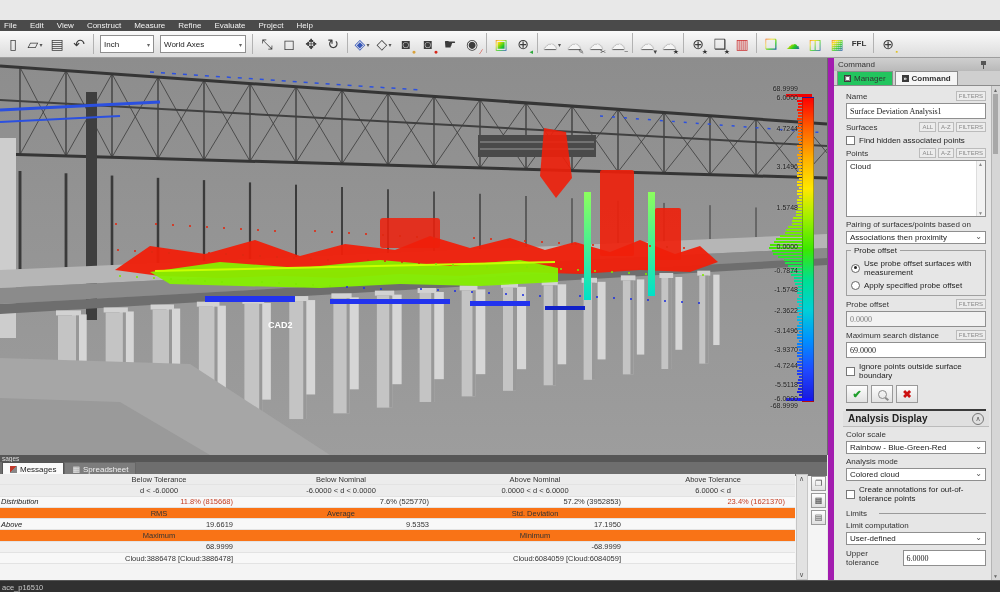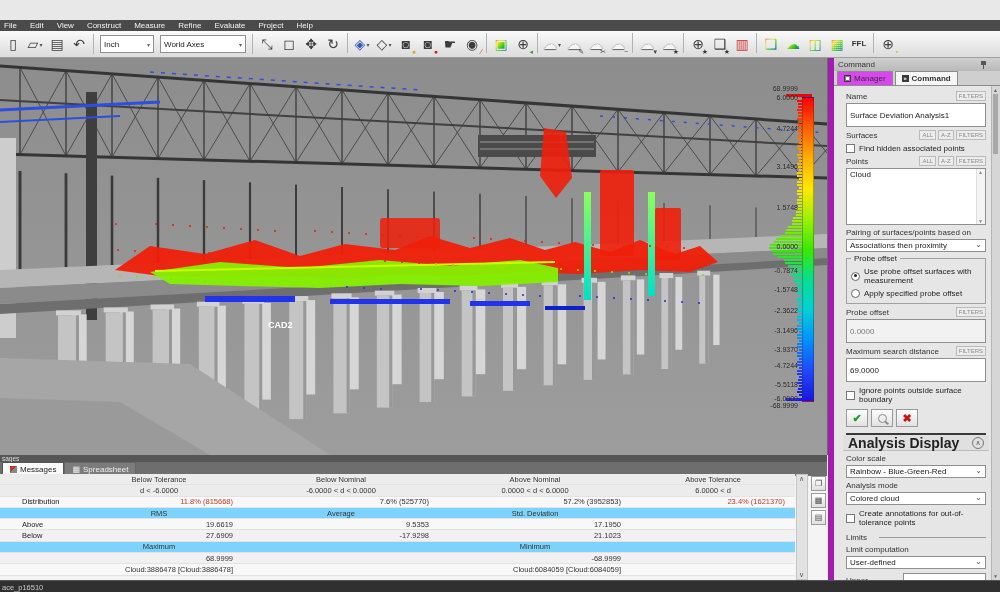--- a/index.html
+++ b/index.html
@@ -41,29 +41,29 @@
   #scale-hist{position:absolute;left:0;top:0;width:75px;height:335px;}
   .hist-bar{position:absolute;height:2px;}
   
   #cmdpanel{position:absolute;left:828px;top:58px;width:172px;height:522px;background:#e6e6e6;border-left:6px solid #a21caf;box-sizing:border-box;font-size:8px;color:#222;}
   #cmd-header{position:absolute;left:0;top:0;width:100%;height:13px;background:linear-gradient(#cfcfcf,#b9b9b9);border-bottom:1px solid #999;}
   #cmd-header span.t{position:absolute;left:4px;top:2px;font-size:8px;color:#333;}
   .pin{position:absolute;right:14px;top:3px;width:5px;height:8px;}
   .pin:before{content:"";position:absolute;left:0;top:0;width:5px;height:4px;background:#555;}
   .pin:after{content:"";position:absolute;left:2px;top:4px;width:1px;height:4px;background:#555;}
   #cmd-tabs{position:absolute;left:0;top:13px;width:100%;height:15px;background:#cfcfcf;display:flex;align-items:flex-end;padding-left:3px;box-sizing:border-box;border-bottom:1px solid #8c8c8c;}
-  .cmd-tab{height:13px;display:flex;align-items:center;gap:3px;padding:0 6px;font-size:8px;border:1px solid #8c8c8c;border-bottom:none;background:#d946ef;color:#333;margin-right:2px;}
+  .cmd-tab{height:13px;display:flex;align-items:center;gap:3px;padding:0 6px;font-size:8px;border:1px solid #8c8c8c;border-bottom:none;background:#22c55e;color:#333;margin-right:2px;}
   .cmd-tab.active{background:#f6f6f6;font-weight:bold;}
   .tab-ico{width:7px;height:7px;background:#3a3a3a;display:inline-block;color:#fff;font-size:6px;line-height:7px;text-align:center;}
   #cmd-body{position:absolute;left:0;top:28px;width:164px;height:494px;padding:2px 12px;box-sizing:border-box;}
   .fld-row{display:flex;justify-content:space-between;align-items:center;margin-top:3px;}
   .fld-label{font-size:8px;color:#333;}
   .tagbtns{display:flex;gap:2px;}
   .tagbtn{font-size:6px;color:#8a8a8a;border:1px solid #bbb;background:#ececec;padding:0 2px;line-height:8px;}
-  .txt-input{width:100%;height:24px;background:#fff;border:1px solid #8f8f8f;font-size:8px;color:#222;box-sizing:border-box;display:flex;align-items:center;padding:0 3px;margin-top:2px;}
+  .txt-input{width:100%;height:16px;background:#fff;border:1px solid #8f8f8f;font-size:8px;color:#222;box-sizing:border-box;display:flex;align-items:center;padding:0 3px;margin-top:2px;font-family:Liberation Serif, serif;}
   .txt-input.disabled{background:#f2f2f2;color:#7a7a7a;}
   .listbox{position:relative;width:100%;background:#fff;border:1px solid #8f8f8f;box-sizing:border-box;margin-top:2px;overflow:hidden;}
   #surfaces-list{height:54px;} #points-list{height:57px;}
   .list-item{font-size:8px;color:#222;padding:0 3px;line-height:11px;}
   .mini-scroll{position:absolute;right:0;top:0;bottom:0;width:8px;border-left:1px solid #ddd;background:#f3f3f3;}
   .mini-scroll:before{content:"▲";position:absolute;top:0;left:1px;font-size:5px;color:#888;}
   .mini-scroll:after{content:"▼";position:absolute;bottom:0;left:1px;font-size:5px;color:#888;}
   .chk-row{display:flex;align-items:center;gap:4px;margin-top:4px;}
   .chk{width:7px;height:7px;background:#fff;border:1px solid #777;flex:0 0 auto;}
   .chk-label{font-size:8px;color:#222;}
@@ -73,45 +73,45 @@
   .groupbox .legend{position:absolute;top:-5px;left:4px;background:#e6e6e6;padding:0 3px;font-size:8px;color:#222;}
   .radio-row{display:flex;align-items:center;gap:4px;margin-top:4px;}
   .radio{width:7px;height:7px;border:1px solid #666;border-radius:50%;background:#fff;position:relative;flex:0 0 auto;}
   .radio.on:after{content:"";position:absolute;left:1.5px;top:1.5px;width:3px;height:3px;border-radius:50%;background:#222;}
   #action-row{display:flex;gap:3px;margin-top:5px;}
   .act-btn{width:20px;height:16px;border:1px solid #9a9a9a;background:linear-gradient(#fdfdfd,#e2e2e2);display:flex;align-items:center;justify-content:center;font-size:11px;}
   .mag{width:7px;height:7px;border:1.5px solid #8a8a8a;border-radius:50%;position:relative;}
   .mag:after{content:"";position:absolute;left:6px;top:7px;width:4px;height:1.5px;background:#8a8a8a;transform:rotate(40deg);}
   #sect-div{height:2px;background:#3a3a3a;margin-top:6px;}
   #ad-header{display:flex;justify-content:space-between;align-items:center;background:#e0e0e0;height:15px;margin:0 -3px;padding:0 5px;border-bottom:1px solid #bbb;}
-  #ad-header .t{font-weight:bold;font-size:14px;color:#222;}
+  #ad-header .t{font-weight:bold;font-size:10px;color:#222;}
   .circ{width:10px;height:10px;border:1px solid #777;border-radius:50%;text-align:center;line-height:9px;font-size:7px;color:#555;}
   .limits-sep{display:flex;align-items:center;gap:12px;margin-top:6px;}
   .limits-sep .line{flex:1;height:1px;background:#9a9a9a;}
   .tol-row{display:flex;align-items:center;justify-content:space-between;margin-top:4px;}
   .tol-row .txt-input{width:84px;margin-top:0;}
   #cmd-scroll{position:absolute;right:0;top:28px;width:8px;height:494px;background:#d6d6d6;border-left:1px solid #b5b5b5;}
   #cmd-scroll:before{content:"▲";position:absolute;top:1px;left:1px;font-size:5px;color:#666;}
   #cmd-scroll:after{content:"▼";position:absolute;bottom:1px;left:1px;font-size:5px;color:#666;}
   #cmd-thumb{position:absolute;left:1px;top:8px;width:5px;height:60px;background:#a8a8a8;}
   
   #msgpanel{position:absolute;left:0;top:455px;width:827px;height:125px;background:#f4f4f4;overflow:hidden;}
   #msg-caption{position:absolute;left:0;top:0;width:827px;height:7px;background:#565656;color:#ddd;font-size:6.5px;line-height:7px;padding-left:2px;box-sizing:border-box;}
   #msg-tabs{position:absolute;left:0;top:7px;width:827px;height:14px;background:#6e6e6e;display:flex;align-items:flex-end;padding-left:2px;box-sizing:border-box;}
   .msg-tab{height:13px;display:flex;align-items:center;gap:3px;padding:0 7px;font-size:8px;}
   .msg-tab.active{background:#fafafa;color:#222;border:1px solid #555;border-bottom:none;}
   .msg-tab.inactive{background:#7c7c7c;color:#f0f0f0;border:1px solid #666;border-bottom:none;}
   .msg-ico{width:7px;height:7px;display:inline-block;background:linear-gradient(135deg,#c0392b 50%,#888 50%);}
   .msg-ico2{font-size:8px;line-height:7px;}
   #stats-grid{position:absolute;left:0;top:19px;width:795px;}
   .trow{display:grid;grid-template-columns:75px 168px 196px 192px 1fr;height:10.3px;align-items:center;border-bottom:1px solid #e3e3e3;background:#f8f8f8;}
-  .trow.shade{background:#ececec;} .trow.shade2{background:#7dd3fc;} .trow.alt{background:#f1f1f1;}
+  .trow.shade{background:#ececec;} .trow.shade2{background:#f97316;} .trow.alt{background:#f1f1f1;}
   .tcell{font-size:7.5px;color:#333;overflow:hidden;white-space:nowrap;}
   .tcell.c{text-align:center;} .tcell.r{text-align:right;padding-right:10px;}
-  .tcell.lbl{padding-left:22px;color:#222;}
+  .tcell.lbl{font-style:italic;padding-left:1px;color:#222;}
   .tcell.alert{color:#c43c22;}
   #msg-scroll{position:absolute;left:796px;top:19px;width:12px;height:106px;background:#e2e2e2;border:1px solid #c6c6c6;box-sizing:border-box;}
   #msg-scroll:before{content:"∧";position:absolute;top:0;left:2px;font-size:7px;color:#555;}
   #msg-scroll:after{content:"∨";position:absolute;bottom:0;left:2px;font-size:7px;color:#555;}
   #msg-btns{position:absolute;left:811px;top:21px;width:16px;display:flex;flex-direction:column;gap:2px;}
   .side-btn{width:13px;height:13px;border:1px solid #9a9a9a;background:linear-gradient(#fff,#e0e0e0);font-size:8px;color:#444;text-align:center;line-height:13px;}
   
   #statusbar{position:absolute;left:0;top:580px;width:1000px;height:28px;background:#303030;border-top:1px solid #555;box-sizing:border-box;}
   #status-text{position:absolute;left:2px;top:2px;font-size:7.5px;color:#c9c9c9;}
 </style>
@@ -868,27 +868,20 @@
           <div class="tcell c">Std. Deviation</div>
           <div class="tcell"></div>
         </div>
         <div class="trow">
           <div class="tcell lbl">Above</div>
           <div class="tcell r">19.6619</div>
           <div class="tcell r">9.5353</div>
           <div class="tcell r">17.1950</div>
           <div class="tcell"></div>
         </div>
-        <div class="trow alt">
-          <div class="tcell lbl">Below</div>
-          <div class="tcell r">27.6909</div>
-          <div class="tcell r">-17.9298</div>
-          <div class="tcell r">21.1023</div>
-          <div class="tcell"></div>
-        </div>
         <div class="trow shade2">
           <div class="tcell"></div>
           <div class="tcell c">Maximum</div>
           <div class="tcell"></div>
           <div class="tcell c">Minimum</div>
           <div class="tcell"></div>
         </div>
         <div class="trow alt">
           <div class="tcell"></div>
           <div class="tcell r">68.9999</div>

